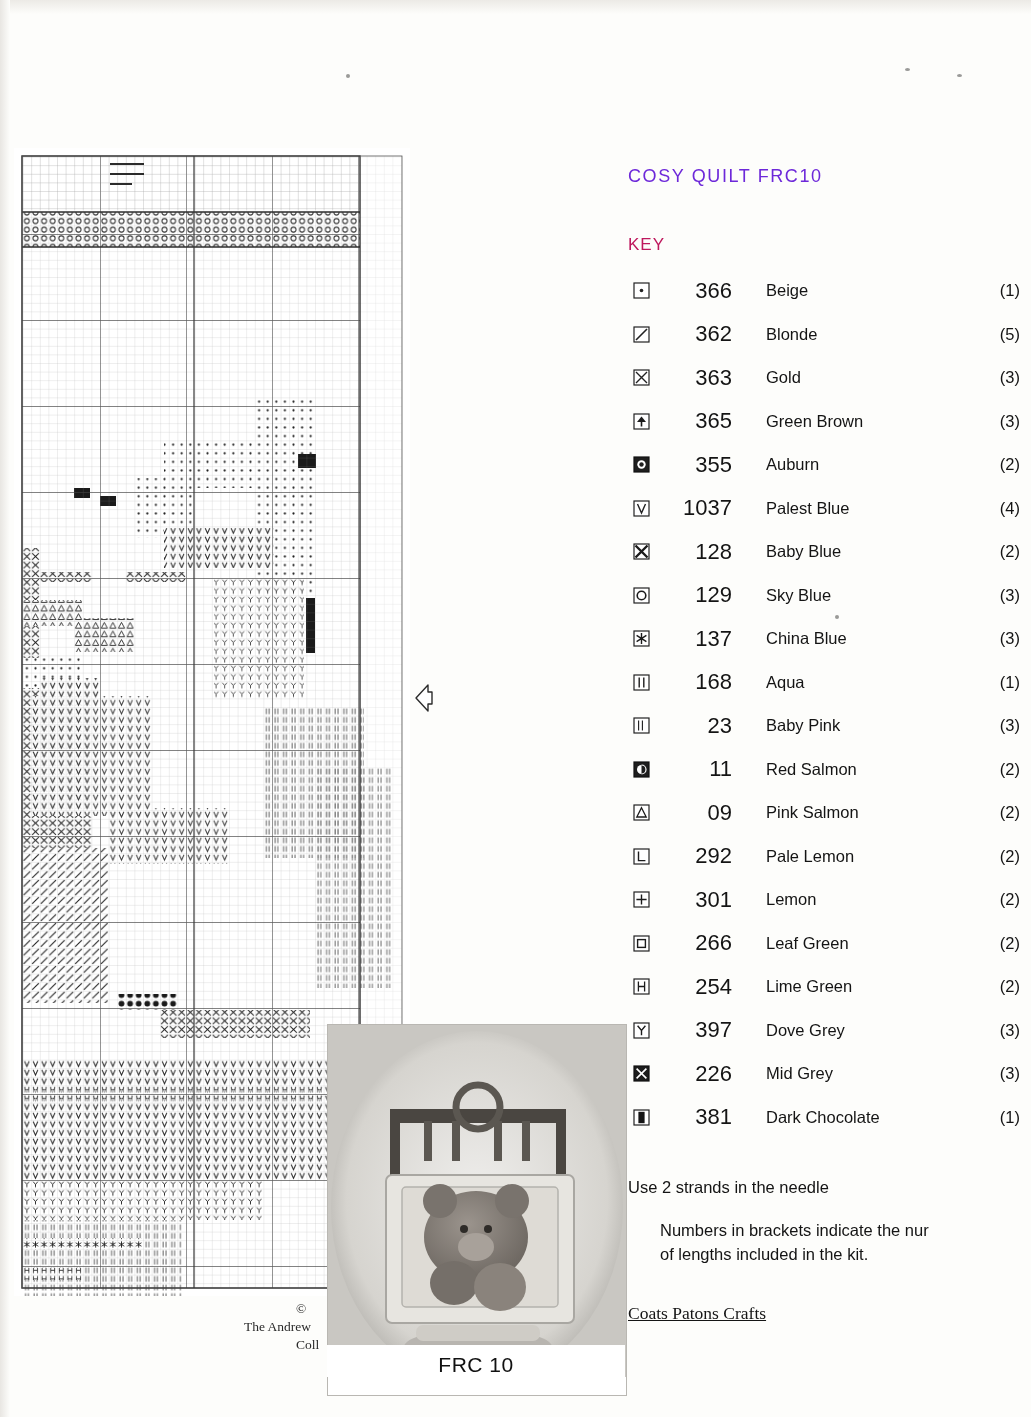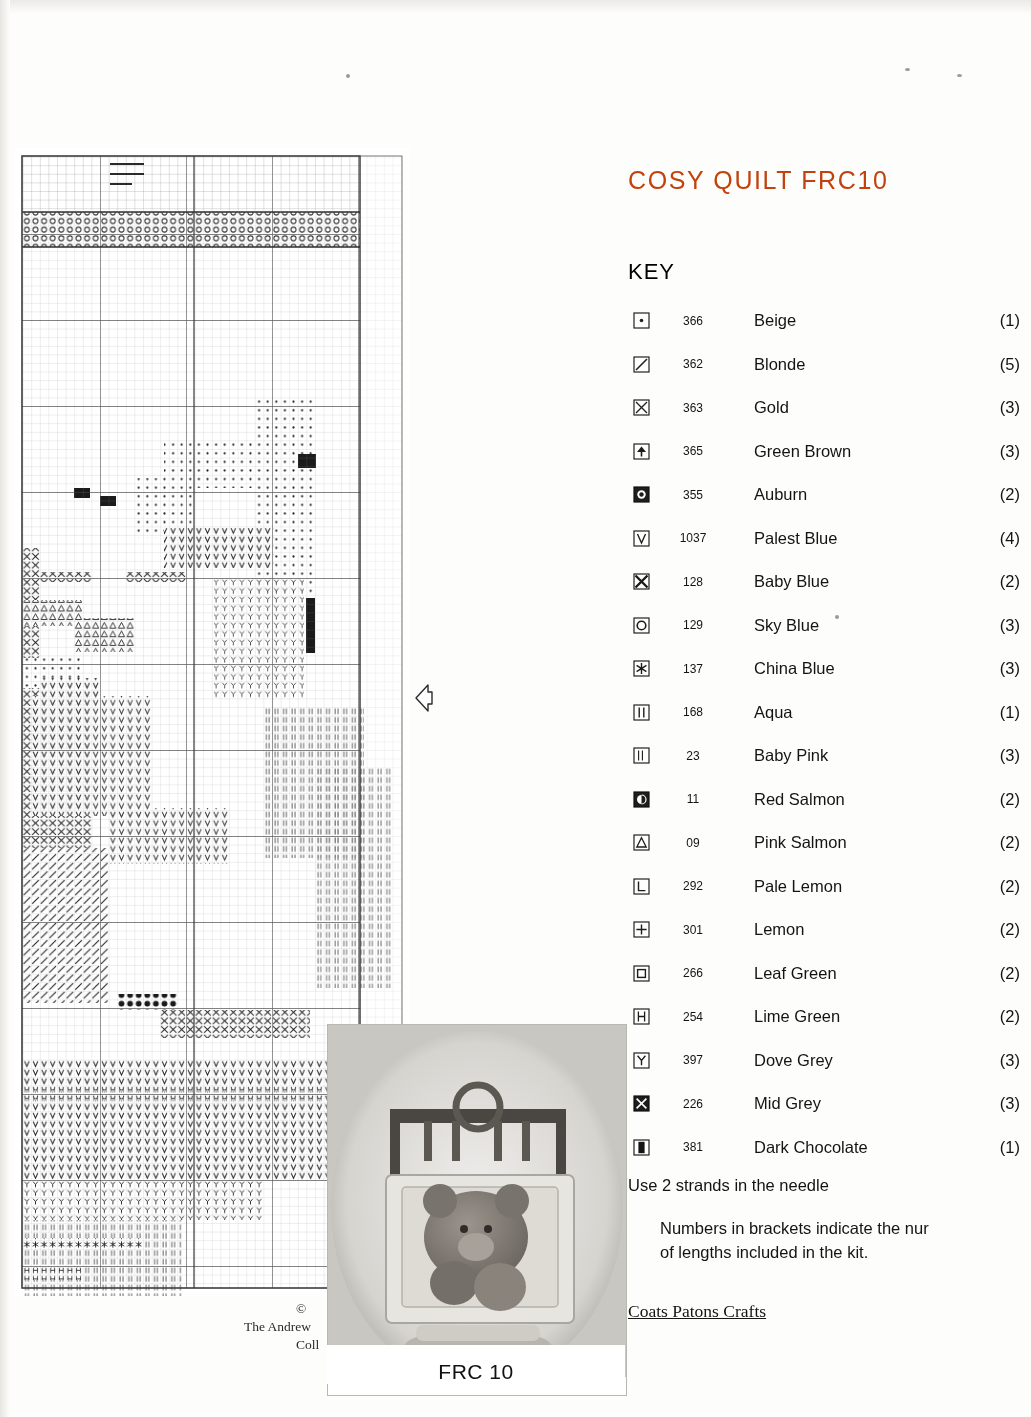--- a/index.html
+++ b/index.html
@@ -71,21 +71,21 @@
   .photo-caption {
     position: absolute;
     left: 327px;
     top: 1345px;
     width: 298px;
     text-align: center;
     font-size: 21px;
     letter-spacing: 0.5px;
     color: #111;
     background: #fff;
-    padding-top: 15px;
+    padding-top: 8px;
   }
 
   
   .credit {
     position: absolute;
     left: 244px;
     top: 1300px;
     width: 200px;
     font-family: "Liberation Serif", serif;
     font-size: 13.5px;
@@ -96,31 +96,31 @@
   .credit .indent { padding-left: 52px; }
 
   
   .right {
     position: absolute;
     left: 628px;
     top: 150px;
     width: 392px;
   }
   .doc-title {
-    font-size: 25px;
+    font-size: 18px;
     letter-spacing: 1.6px;
-    color: #c2410c;
+    color: #6d28d9;
     font-weight: 400;
     margin: 16px 0 0 0;
   }
   .key-label {
-    margin-top: 64px;
-    font-size: 22px;
+    margin-top: 48px;
+    font-size: 17px;
     letter-spacing: 1px;
-    color: #000000;
+    color: #be185d;
   }
   .key-list {
     margin-top: 14px;
   }
   .key-row {
     display: flex;
     align-items: center;
     height: 43.5px;
     font-size: 16.5px;
     color: #141414;
@@ -128,35 +128,35 @@
   .sym {
     width: 26px;
     flex: 0 0 26px;
     display: flex;
     align-items: center;
     justify-content: center;
   }
   .sym svg { display: block; }
   .num {
     flex: 0 0 78px;
-    text-align: center;
-    padding-right: 22px;
-    font-size: 12px;
+    text-align: right;
+    padding-right: 34px;
+    font-size: 22px;
   }
   .name {
     flex: 1 1 auto;
     font-size: 16.5px;
   }
   .cnt {
     flex: 0 0 52px;
     text-align: right;
     font-size: 16.5px;
   }
   .note {
-    margin-top: 7px;
+    margin-top: 39px;
     font-size: 16.5px;
     color: #141414;
   }
   .note2 {
     margin-top: 22px;
     font-size: 16.5px;
     line-height: 1.45;
     color: #141414;
     padding-left: 32px;
   }

